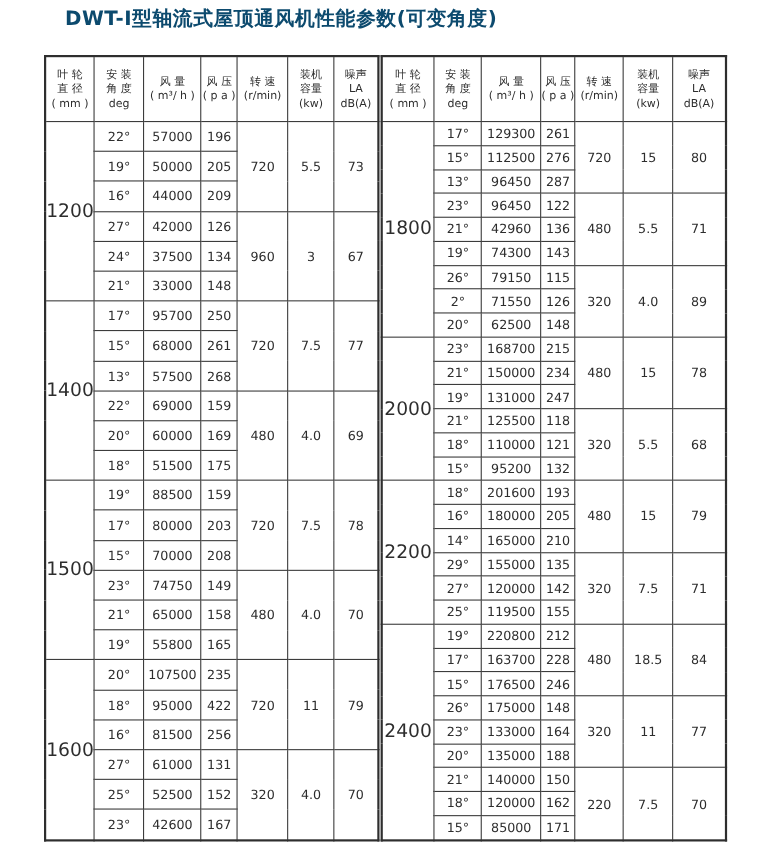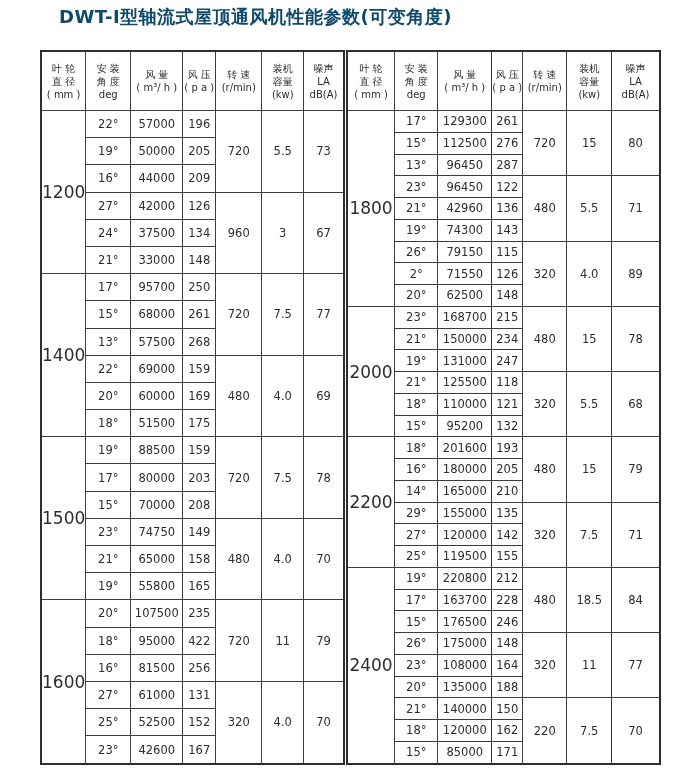--- a/index.html
+++ b/index.html
@@ -437,21 +437,21 @@
           <tr>
             <td>26°</td>
             <td>175000</td>
             <td>148</td>
             <td rowspan="3">320</td>
             <td rowspan="3">11</td>
             <td rowspan="3">77</td>
           </tr>
           <tr>
             <td>23°</td>
-            <td>108000</td>
+            <td>133000</td>
             <td>164</td>
           </tr>
           <tr>
             <td>20°</td>
             <td>135000</td>
             <td>188</td>
           </tr>
           <tr>
             <td>21°</td>
             <td>140000</td>

